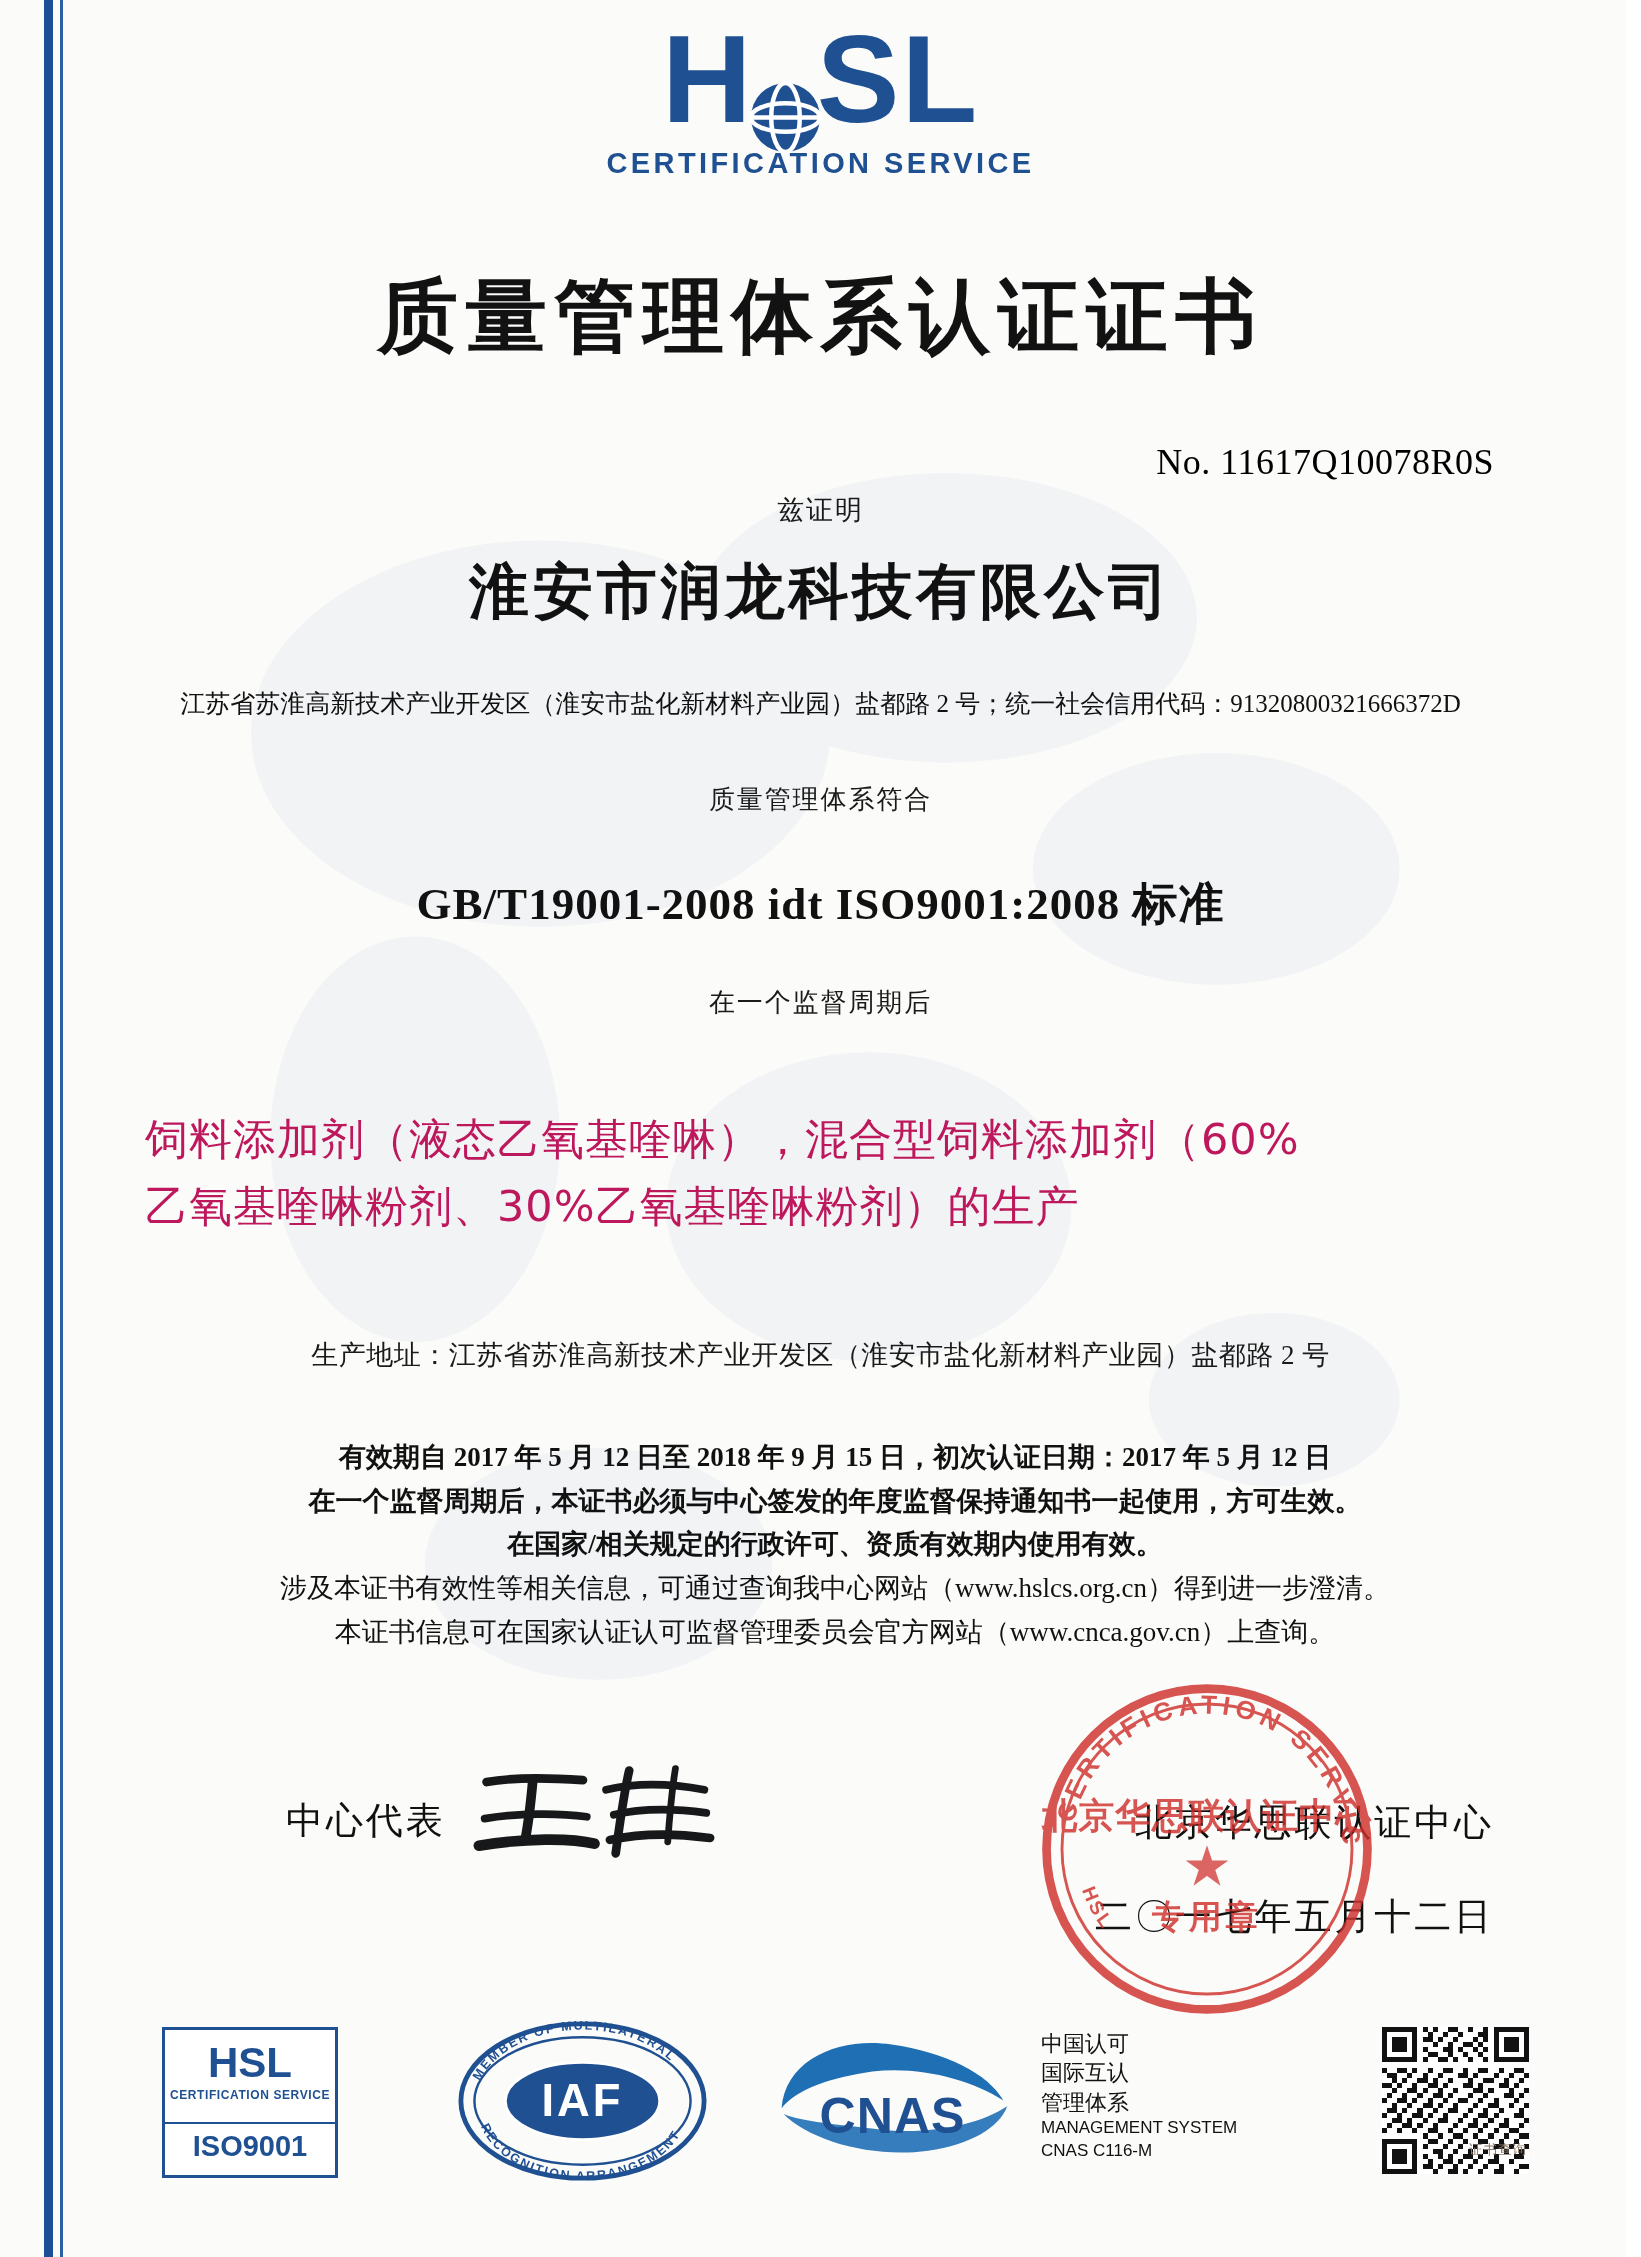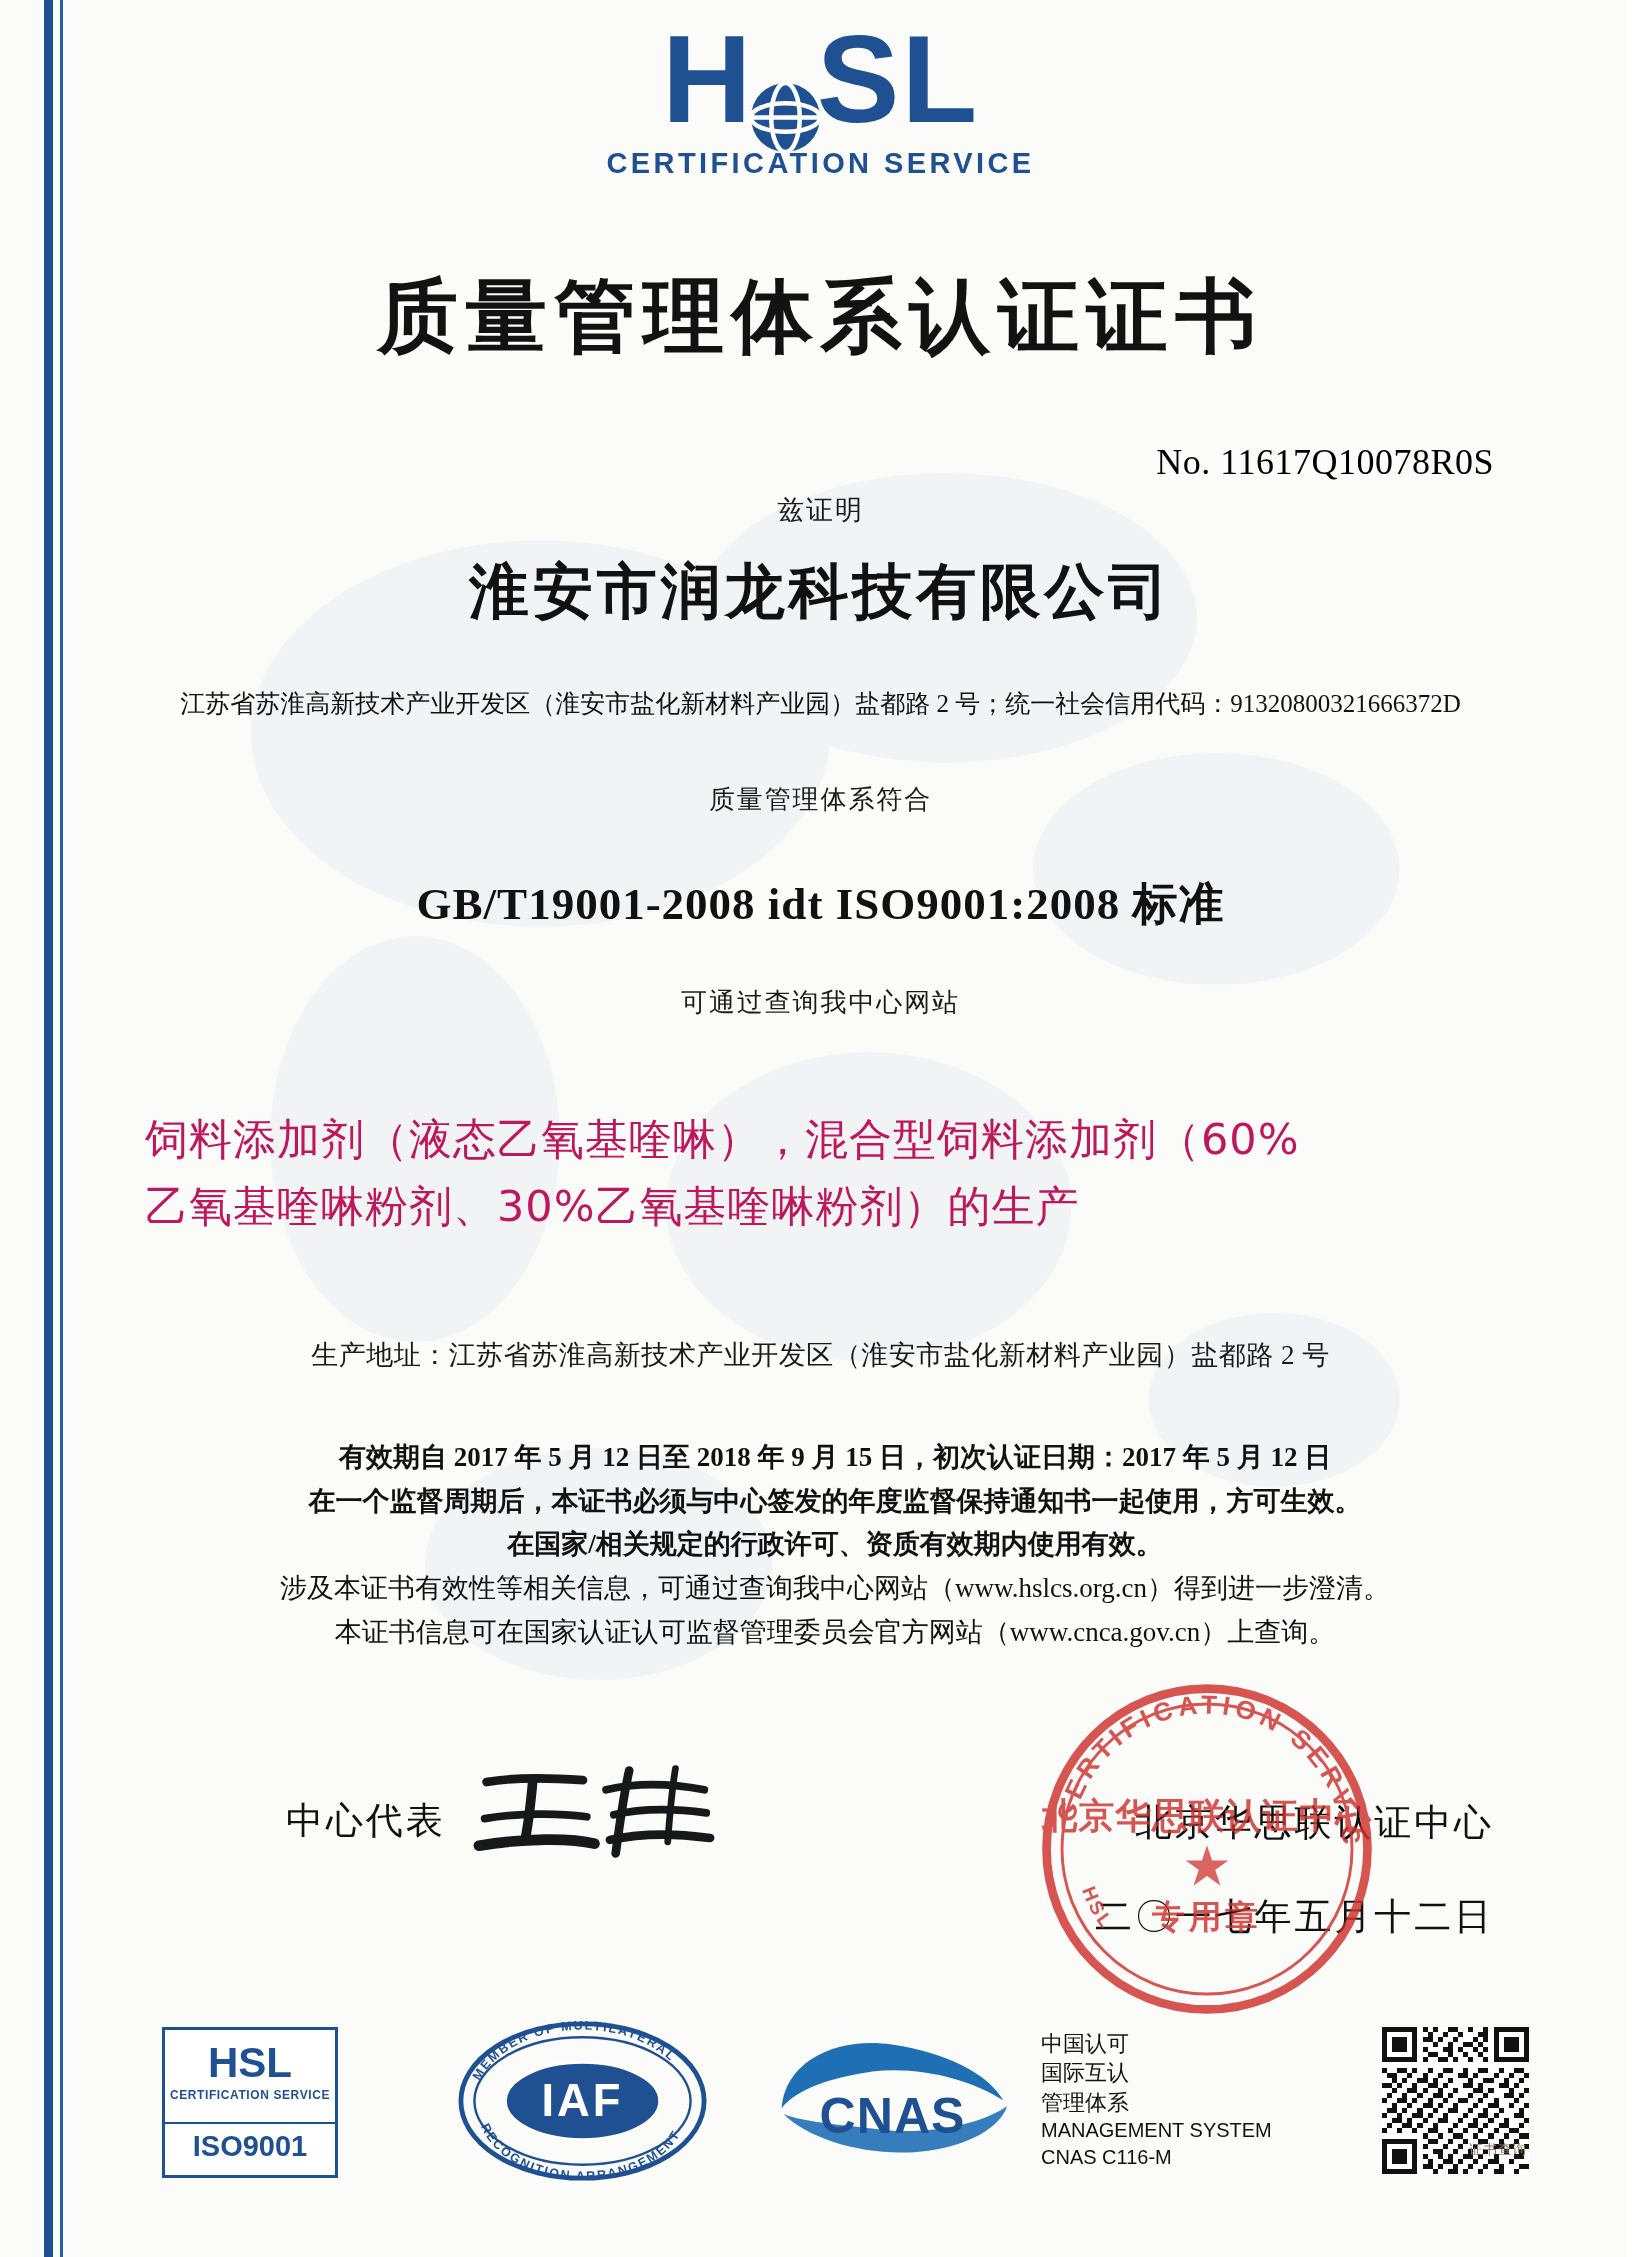--- a/index.html
+++ b/index.html
@@ -294,21 +294,21 @@
   .cnas-text {
     position: absolute;
     left: 1041px; top: 23px;
     font-family: "DejaVu Sans", sans-serif;
     font-size: 22px;
     line-height: 1.34;
     color: #111;
   }
   .cnas-text .en {
     font-family: "Liberation Sans", sans-serif;
-    font-size: 20px;
+    font-size: 17px;
   }
 
   .qr {
     position: absolute;
     right: 112px; top: 21px;
     width: 147px; height: 147px;
   }
   .qr-note {
     position: absolute;
     right: 114px; top: 135px;
@@ -362,21 +362,21 @@
   <div class="center-line line-zizhengming">兹证明</div>
 
   <div class="center-line company-name">淮安市润龙科技有限公司</div>
 
   <div class="center-line company-addr">江苏省苏淮高新技术产业开发区（淮安市盐化新材料产业园）盐都路 2 号；统一社会信用代码：91320800321666372D</div>
 
   <div class="center-line line-conform">质量管理体系符合</div>
 
   <div class="center-line standard">GB/T19001-2008 idt ISO9001:2008 标准</div>
 
-  <div class="center-line line-scope-label">可通过查询我中心网站</div>
+  <div class="center-line line-scope-label">在一个监督周期后</div>
 
   <div class="scope">
     <div>饲料添加剂（液态乙氧基喹啉），混合型饲料添加剂（60%</div>
     <div>乙氧基喹啉粉剂、30%乙氧基喹啉粉剂）的生产</div>
   </div>
 
   <div class="center-line prod-addr">生产地址：江苏省苏淮高新技术产业开发区（淮安市盐化新材料产业园）盐都路 2 号</div>
 
   <div class="notes">
     <div class="bold">有效期自 2017 年 5 月 12 日至 2018 年 9 月 15 日，初次认证日期：2017 年 5 月 12 日</div>

